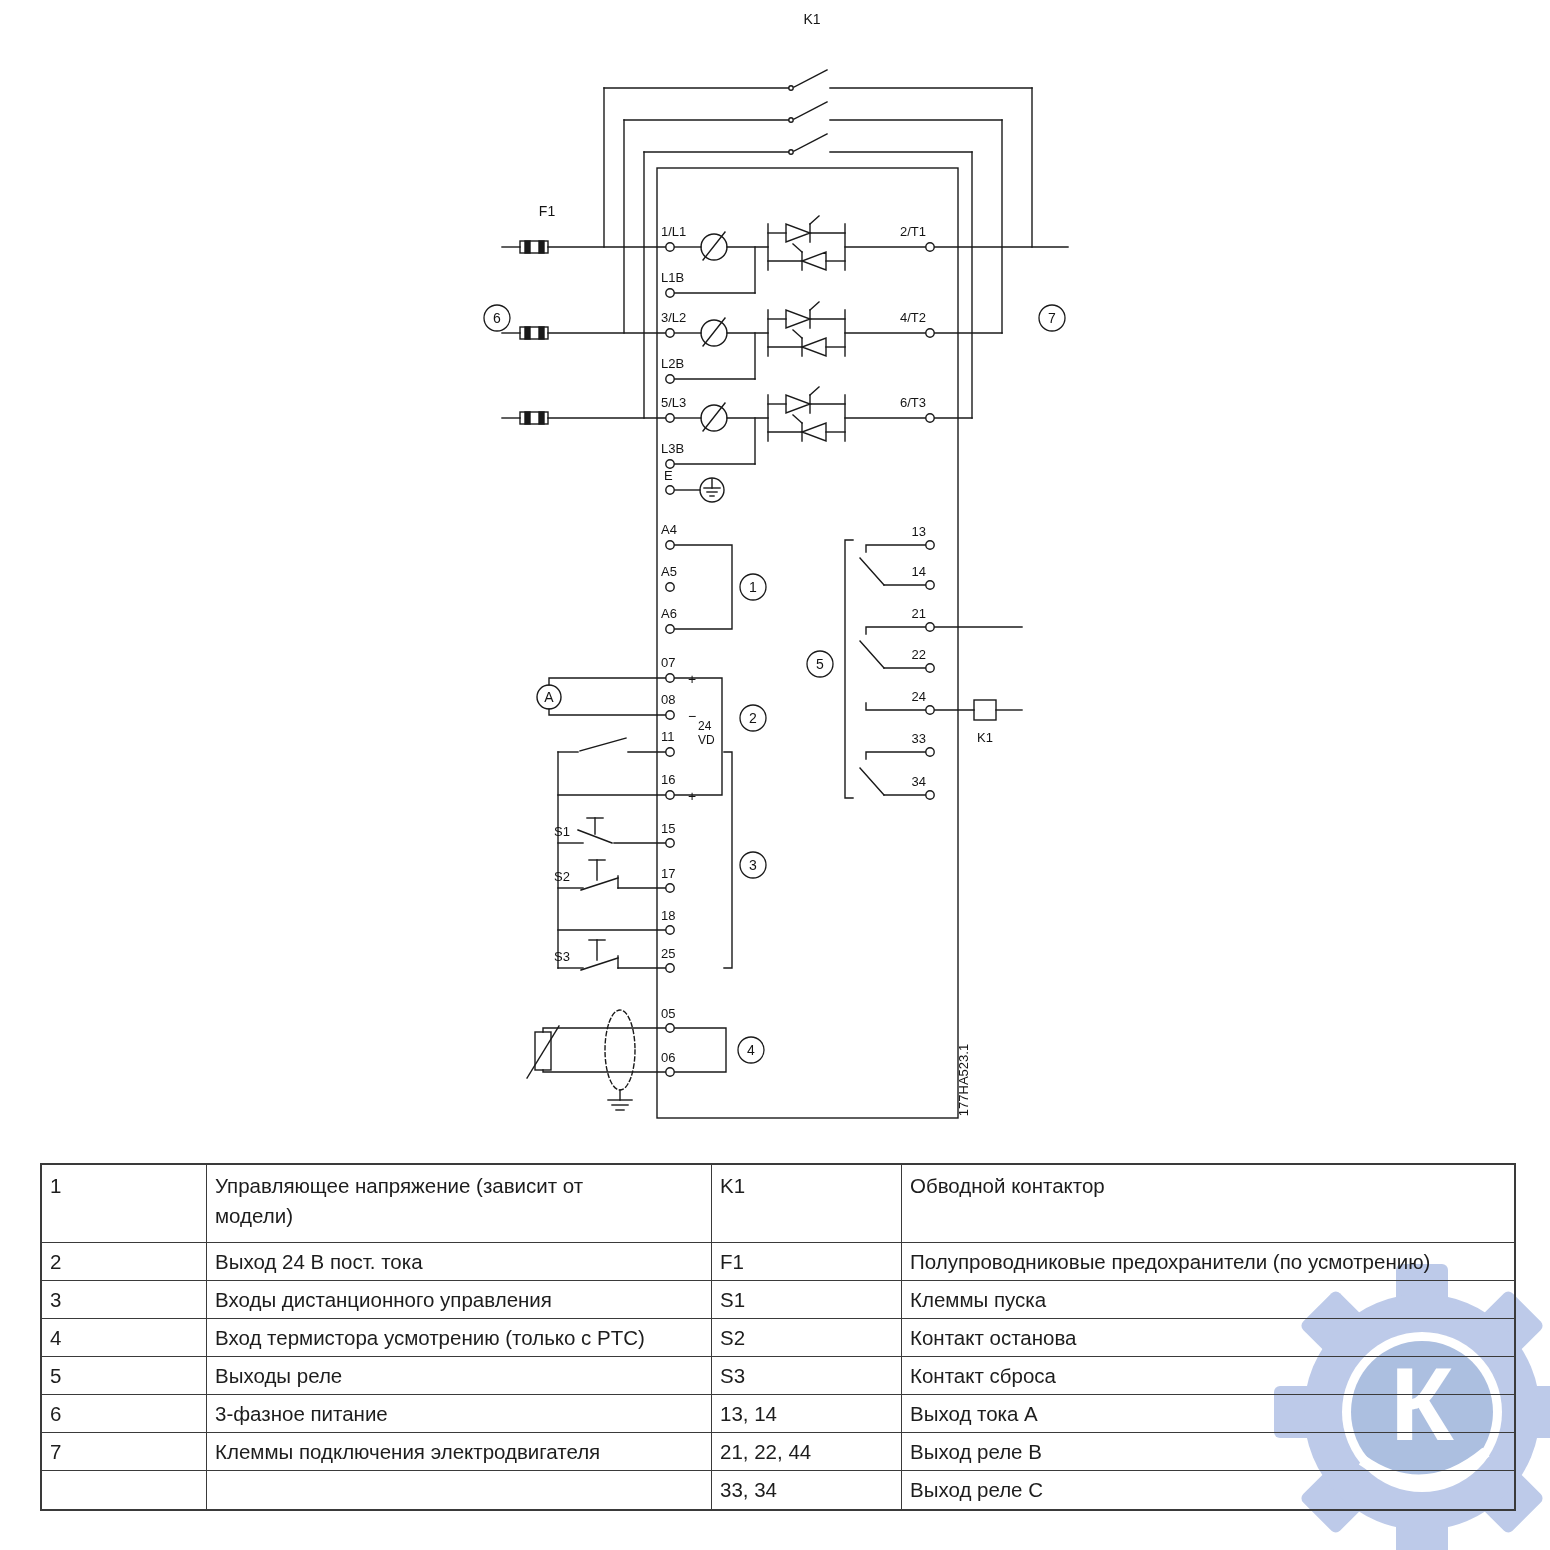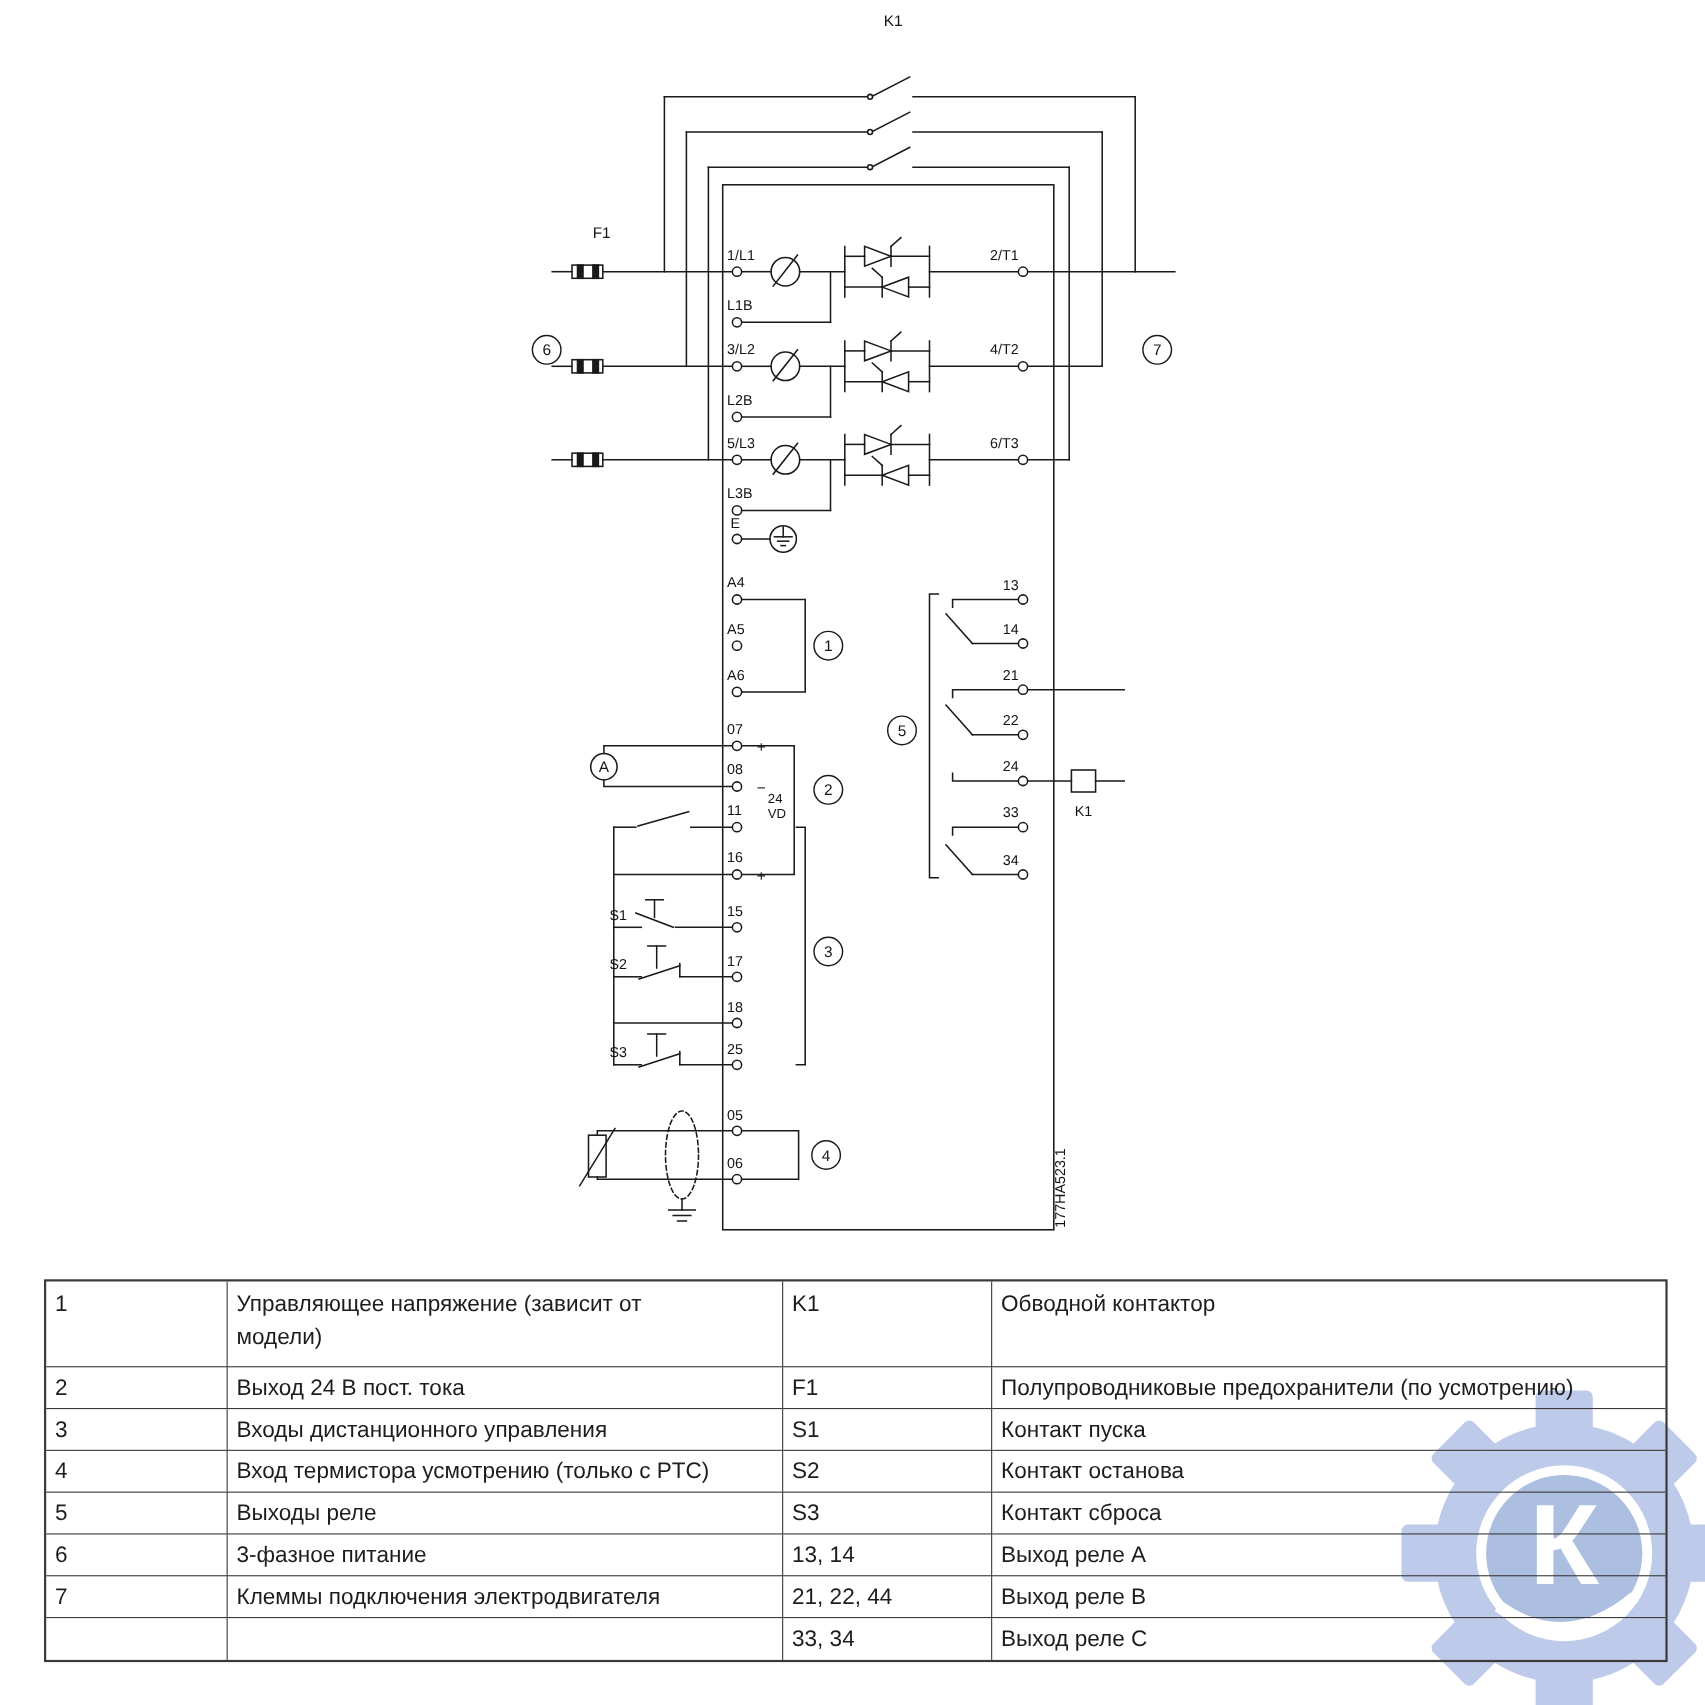--- a/index.html
+++ b/index.html
@@ -366,36 +366,36 @@
   <div class="cell r1">Обводной контактор</div>
 
   <div class="cell">2</div>
   <div class="cell">Выход 24 В пост. тока</div>
   <div class="cell">F1</div>
   <div class="cell">Полупроводниковые предохранители (по усмотрению)</div>
 
   <div class="cell">3</div>
   <div class="cell">Входы дистанционного управления</div>
   <div class="cell">S1</div>
-  <div class="cell">Контакт пуска</div>
+  <div class="cell">Клеммы пуска</div>
 
   <div class="cell">4</div>
   <div class="cell">Вход термистора усмотрению (только с PTC)</div>
   <div class="cell">S2</div>
   <div class="cell">Контакт останова</div>
 
   <div class="cell">5</div>
   <div class="cell">Выходы реле</div>
   <div class="cell">S3</div>
   <div class="cell">Контакт сброса</div>
 
   <div class="cell">6</div>
   <div class="cell">3-фазное питание</div>
   <div class="cell">13, 14</div>
-  <div class="cell">Выход реле A</div>
+  <div class="cell">Выход тока A</div>
 
   <div class="cell">7</div>
   <div class="cell">Клеммы подключения электродвигателя</div>
   <div class="cell">21, 22, 44</div>
   <div class="cell">Выход реле B</div>
 
   <div class="cell lastrow"></div>
   <div class="cell lastrow"></div>
   <div class="cell lastrow">33, 34</div>
   <div class="cell lastrow">Выход реле C</div>

